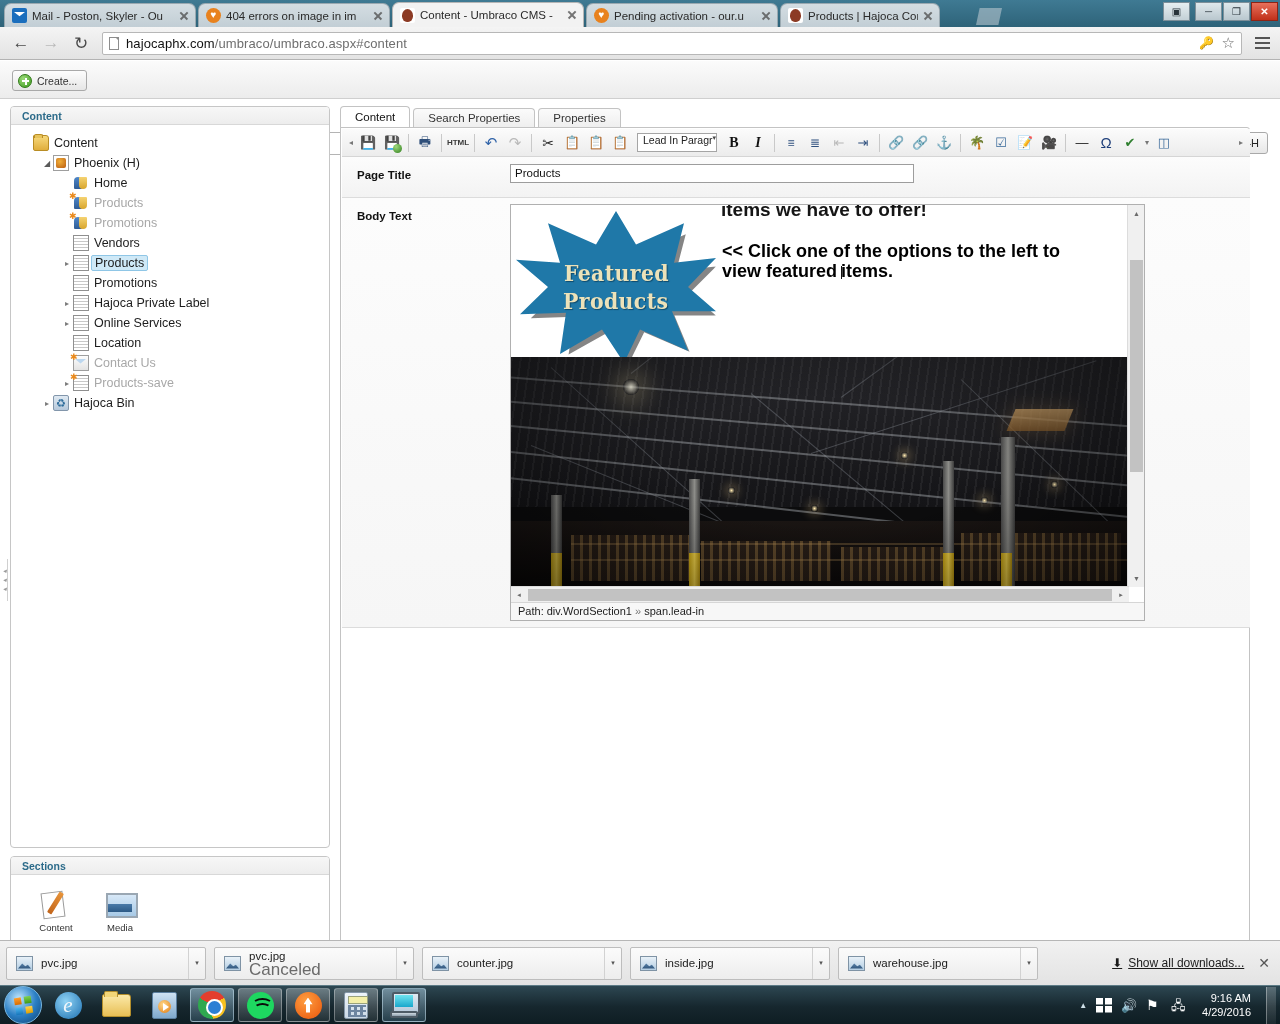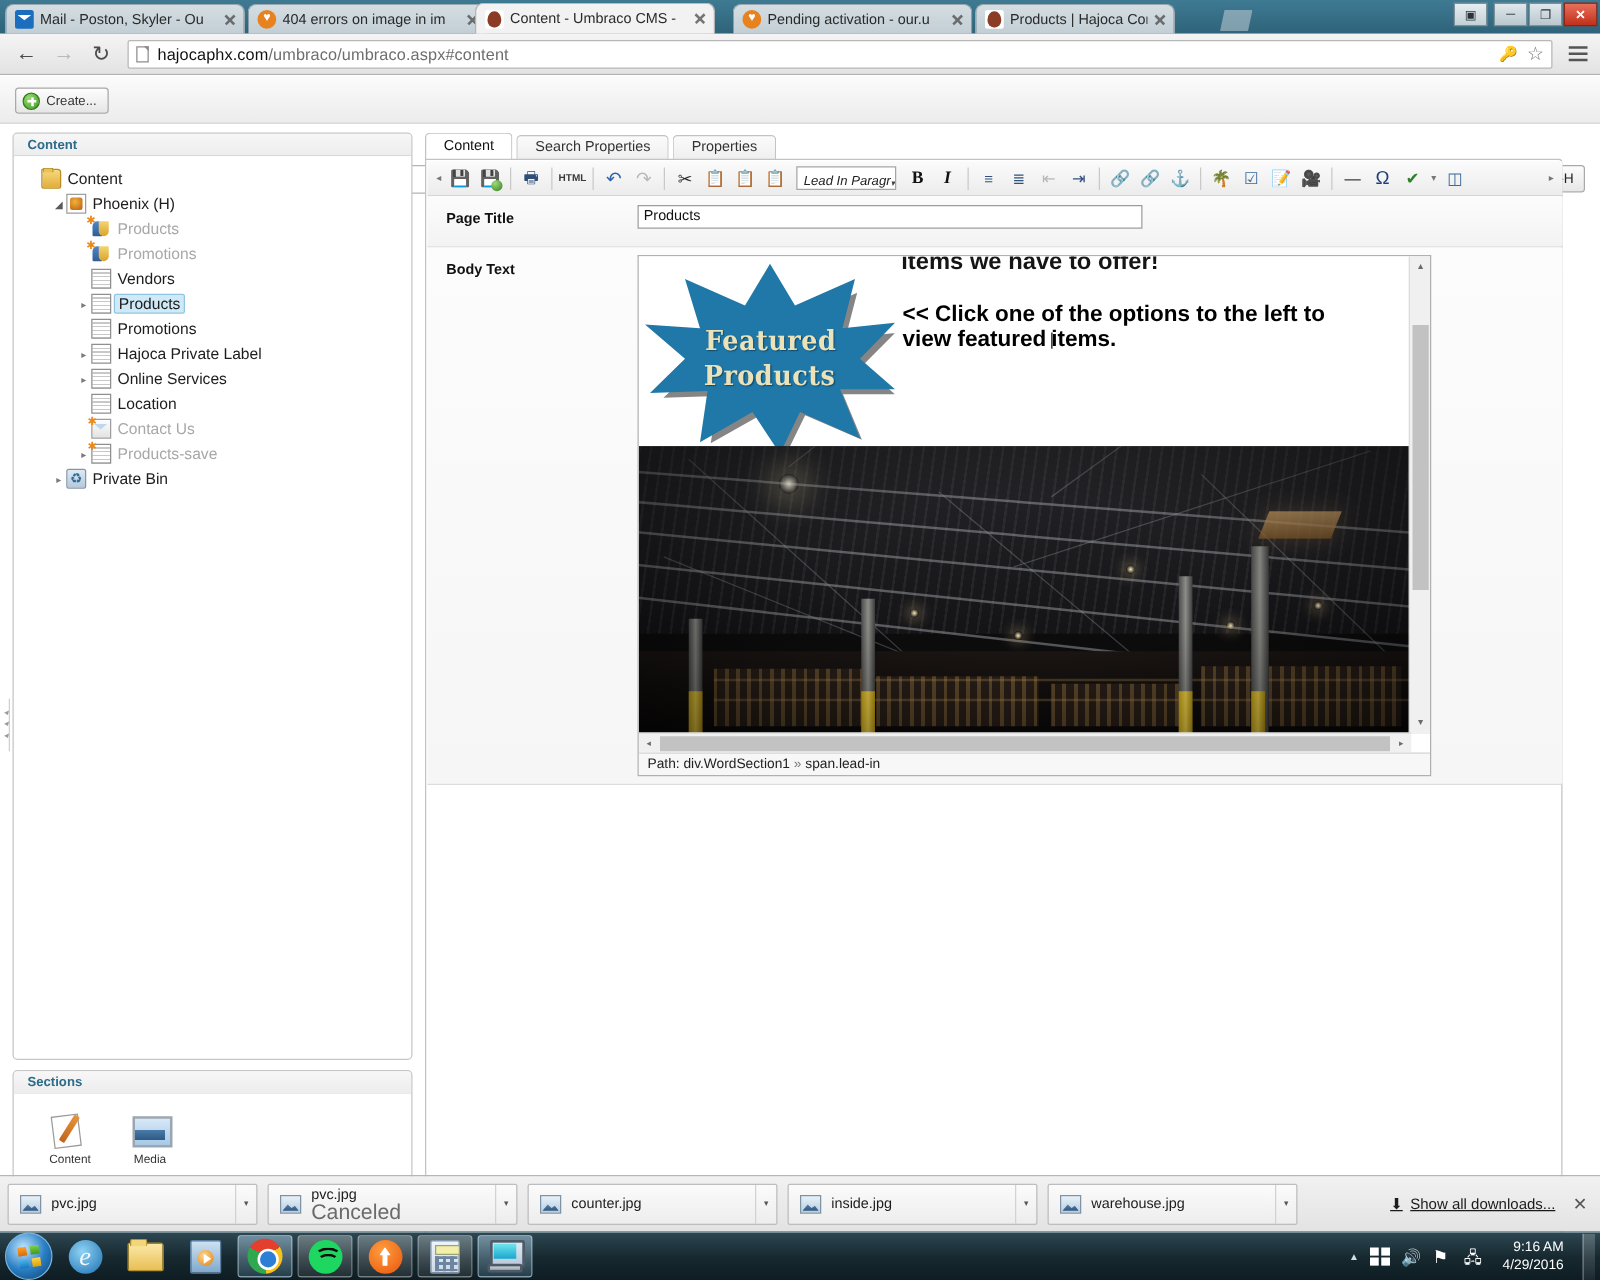--- a/index.html
+++ b/index.html
@@ -246,22 +246,22 @@
     position:absolute; left:1px; top:1px; width:908px; height:28px;
     background:linear-gradient(#fbfbfb,#ececec); border-bottom:1px solid #d5d5d5;
     display:flex; align-items:center; padding:0 4px;
   }
   .tbi { width:22px; height:22px; margin:0 1px; position:relative;
          display:flex; align-items:center; justify-content:center; font-size:13px; color:#2f4f7a; }
   .tbsep { width:1px; height:18px; background:#c9c9c9; margin:0 4px; }
   .tbarrow { font-size:8px; color:#777; width:10px; text-align:center; }
   .fmt-select {
     width:80px; height:19px; background:#fff; border:1px solid #a5a5a5;
-    font-size:10.5px; color:#222; display:flex; align-items:flex-end;
-    padding:0 14px 0 5px; margin:0 5px; overflow:hidden; white-space:nowrap;font-style:italic;
+    font-size:10.5px; color:#222; display:flex; align-items:flex-start;
+    padding:0 14px 0 5px; margin:0 5px; overflow:hidden; white-space:nowrap;
   }
   .fmt-select .caret { margin-left:auto; font-size:7px; color:#444; }
   .tb-bold { font-weight:bold; font-family:"Liberation Serif",serif; color:#111; font-size:14px;}
   .tb-ital { font-style:italic; font-weight:bold; font-family:"Liberation Serif",serif; color:#111; font-size:14px;}
 
   .field-row {
     position:absolute; left:1px; width:908px;
     background:linear-gradient(#fcfcfc,#f3f3f3);
     border-bottom:1px solid #dcdcdc;
   }
@@ -489,21 +489,21 @@
     <div class="tab" style="left:4px;width:192px;">
       <span class="favicon fav-mail"></span>
       <span class="tlabel">Mail - Poston, Skyler - Ou</span>
       <span class="tclose"></span>
     </div>
     <div class="tab" style="left:198px;width:192px;">
       <span class="favicon fav-heart"></span>
       <span class="tlabel">404 errors on image in im</span>
       <span class="tclose"></span>
     </div>
-    <div class="tab active" style="left:380px;width:192px;">
+    <div class="tab active" style="left:392px;width:192px;">
       <span class="favicon fav-umb"></span>
       <span class="tlabel">Content - Umbraco CMS -</span>
       <span class="tclose"></span>
     </div>
     <div class="tab" style="left:586px;width:192px;">
       <span class="favicon fav-heart"></span>
       <span class="tlabel">Pending activation - our.u</span>
       <span class="tclose"></span>
     </div>
     <div class="tab" style="left:780px;width:160px;">
@@ -586,20 +586,25 @@
           <div class="trow" style="padding-left: 0px;">
             <span class="arrow"></span>
             <span class="tico ico-folder"></span>
             <span class="tlbl">Content</span>
           </div>
           <div class="trow" style="padding-left: 20px;">
             <span class="arrow open">◢</span>
             <span class="tico ico-home"></span>
             <span class="tlbl">Phoenix (H)</span>
           </div>
+          <div class="trow" style="padding-left: 40px;">
+            <span class="arrow"></span>
+            <span class="tico ico-pyscript"></span>
+            <span class="tlbl">Home</span>
+          </div>
           <div class="trow muted" style="padding-left: 40px;">
             <span class="arrow"></span>
             <span class="tico ico-pyscript">
               <span class="star-ov">✱</span>
             </span>
             <span class="tlbl">Products</span>
           </div>
           <div class="trow muted" style="padding-left: 40px;">
             <span class="arrow"></span>
             <span class="tico ico-pyscript">
@@ -647,21 +652,21 @@
           <div class="trow muted" style="padding-left: 40px;">
             <span class="arrow">▸</span>
             <span class="tico ico-doc">
               <span class="star-ov">✱</span>
             </span>
             <span class="tlbl">Products-save</span>
           </div>
           <div class="trow" style="padding-left: 20px;">
             <span class="arrow">▸</span>
             <span class="tico ico-bin"></span>
-            <span class="tlbl">Private Bin</span>
+            <span class="tlbl">Hajoca Bin</span>
           </div>
         </div>
     </div>
 
     <div class="splitter-line"></div>
     <div class="splitter">
       <i>◂</i>
       <i>◂</i>
       <i>◂</i>
     </div>

